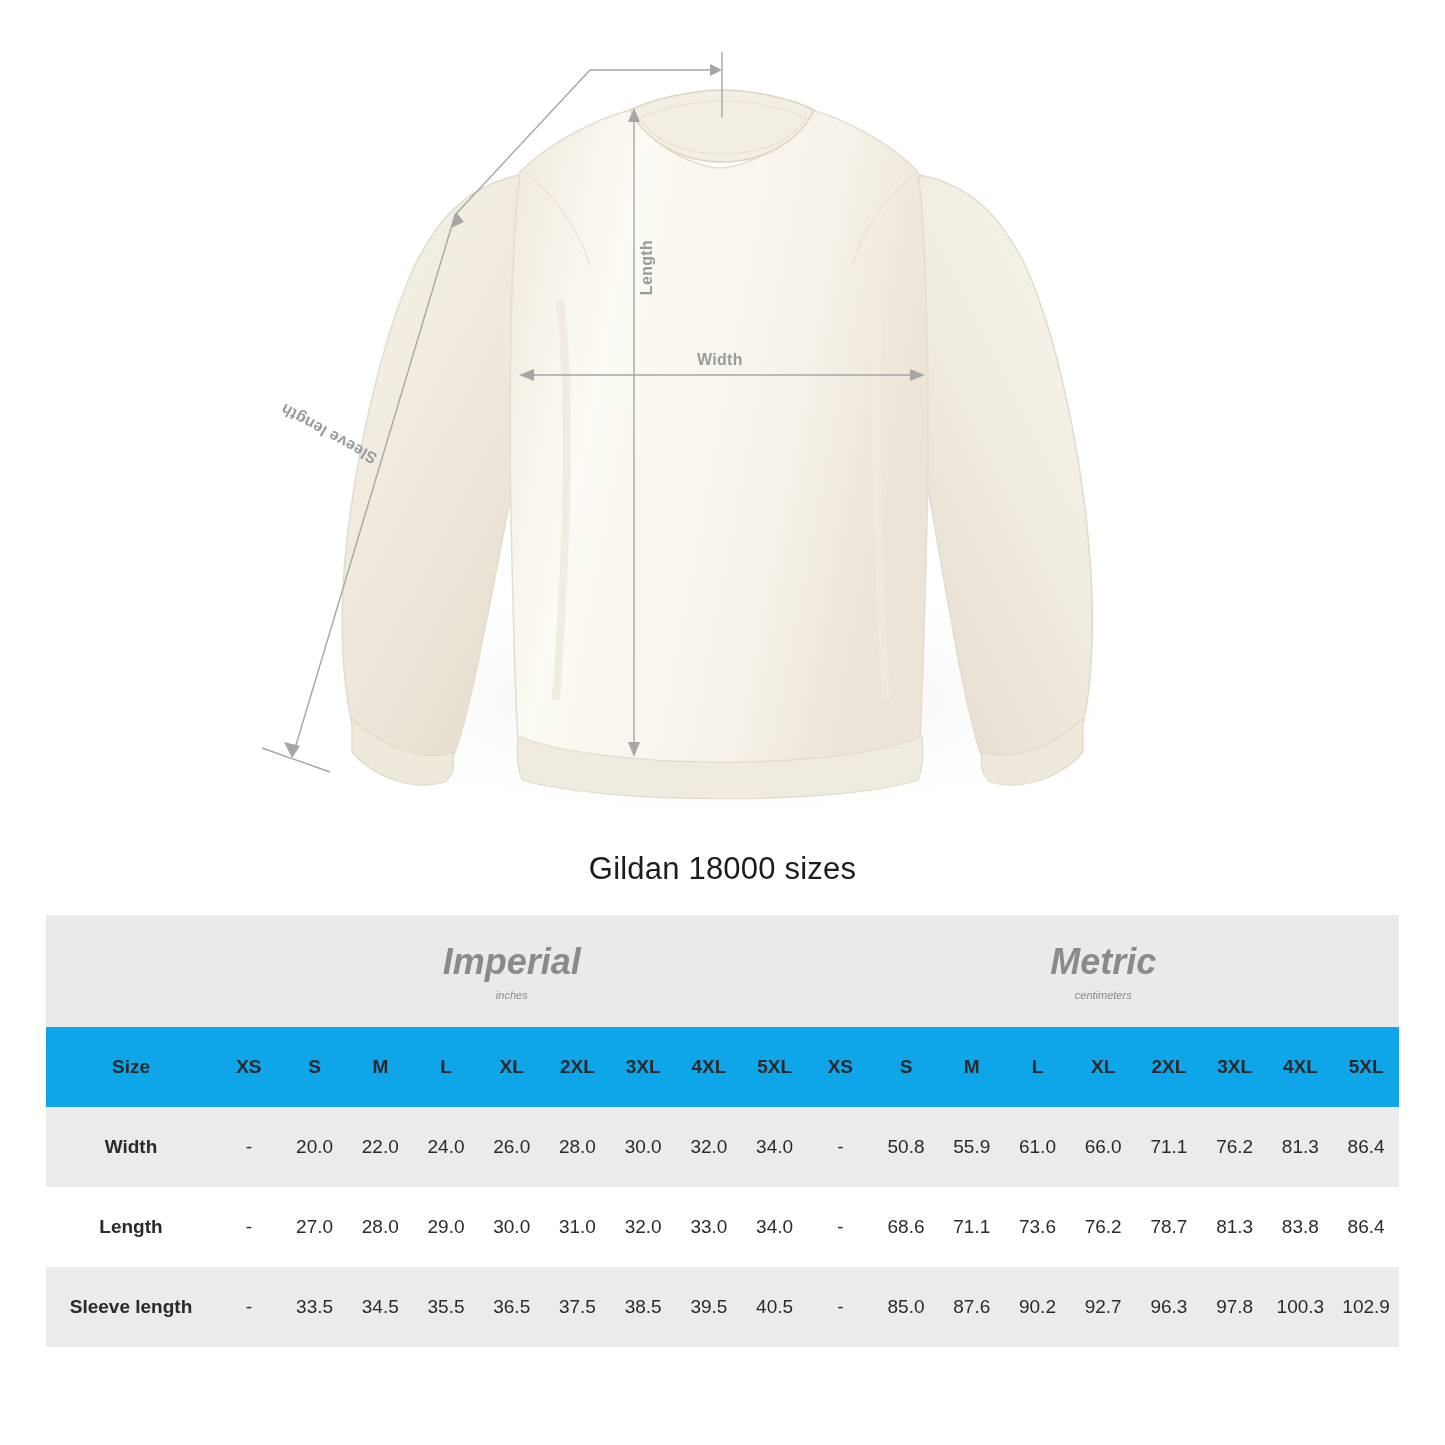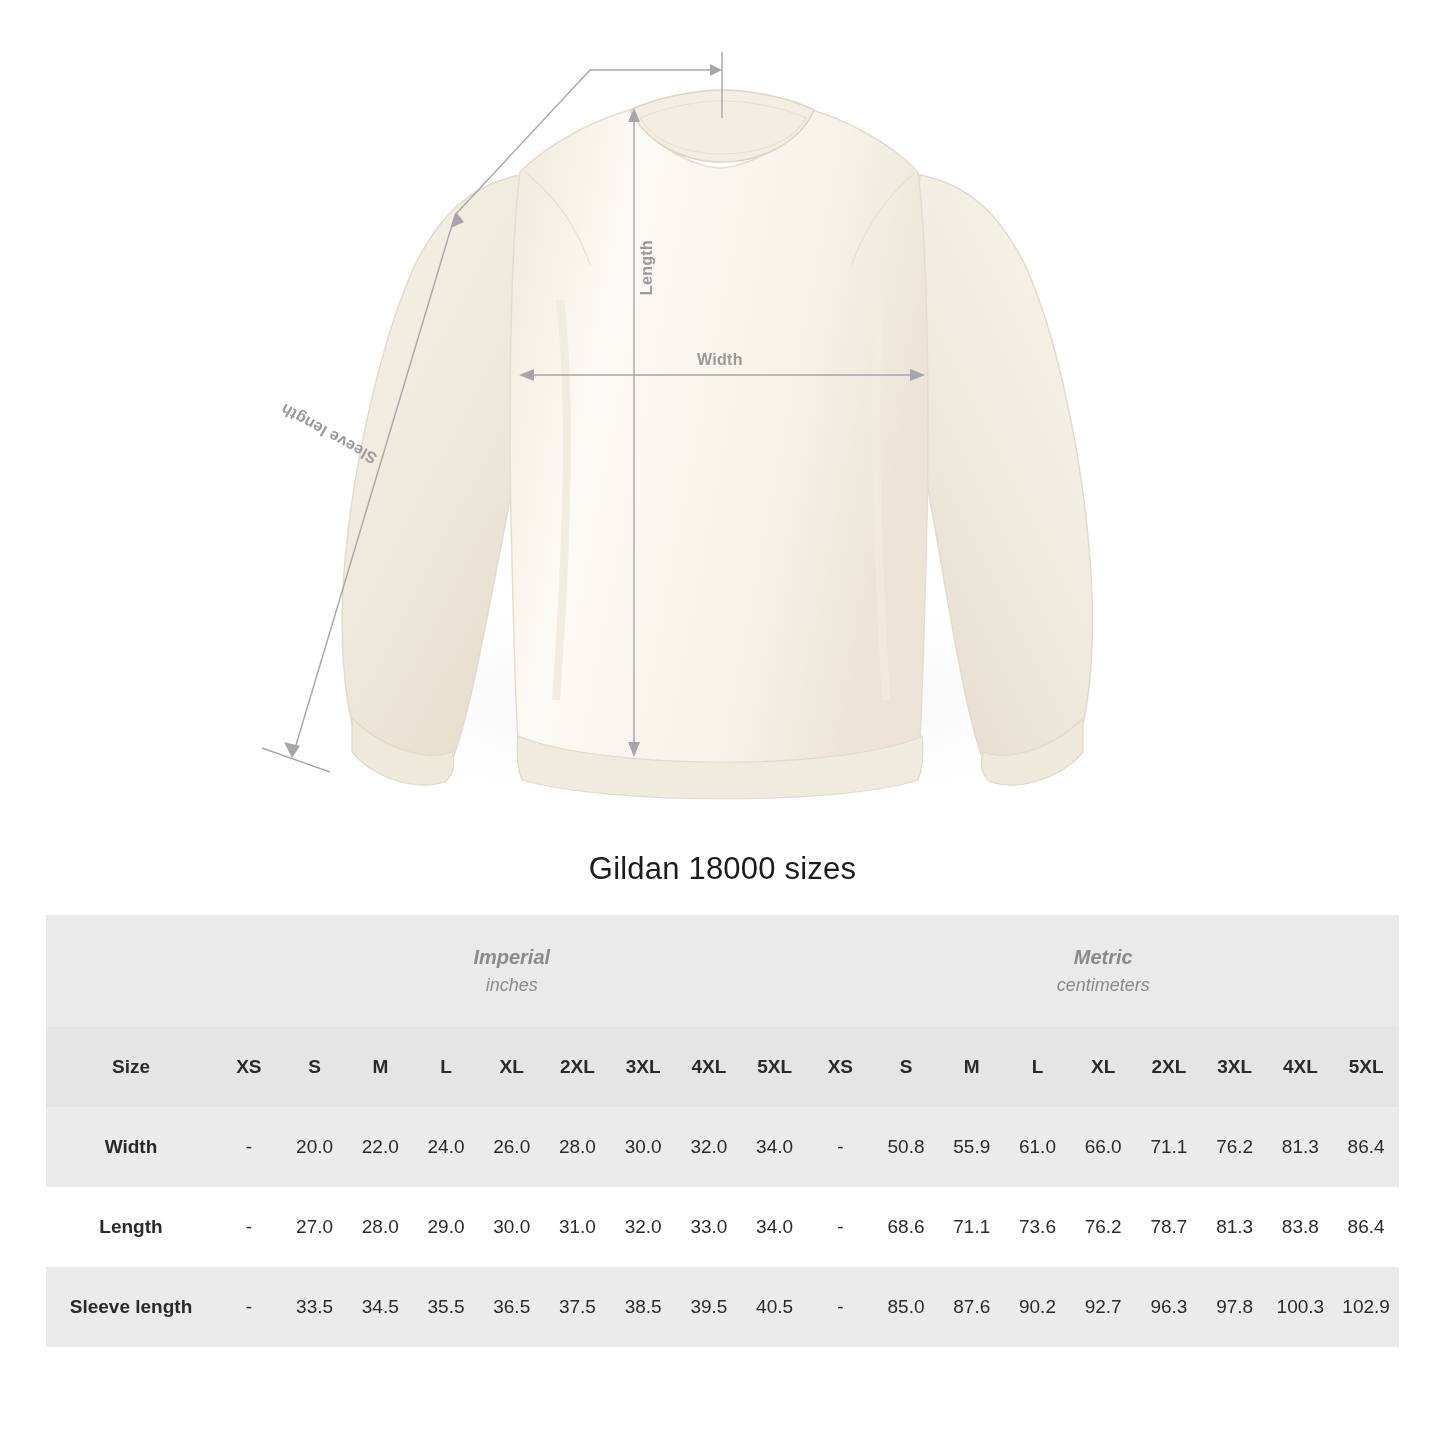--- a/index.html
+++ b/index.html
@@ -82,38 +82,38 @@
     text-align: center;
     vertical-align: middle;
   }
 
   .unit-head td {
     background: #eaeaea;
     height: 112px;
     padding: 0;
   }
   .unit-name {
-    font-size: 20px;
+    font-size: 36px;
     font-style: italic;
     font-weight: bold;
     color: #8a8a8a;
   }
   .unit-sub {
-    font-size: 18px;
+    font-size: 11px;
     font-style: italic;
     color: #8a8a8a;
     margin-top: 6px;
   }
 
   tr.head-row td {
     height: 80px;
     font-size: 19px;
     font-weight: bold;
     color: #2a2a2a;
-    background: #e5e5e5;
+    background: #0ea5e9;
   }
   tr.head-row td.rowlabel { font-size: 19px; }
 
   tr.data-row td {
     height: 80px;
     font-size: 19px;
     color: #2a2a2a;
     background: #ffffff;
   }
   tr.data-row td.rowlabel {

